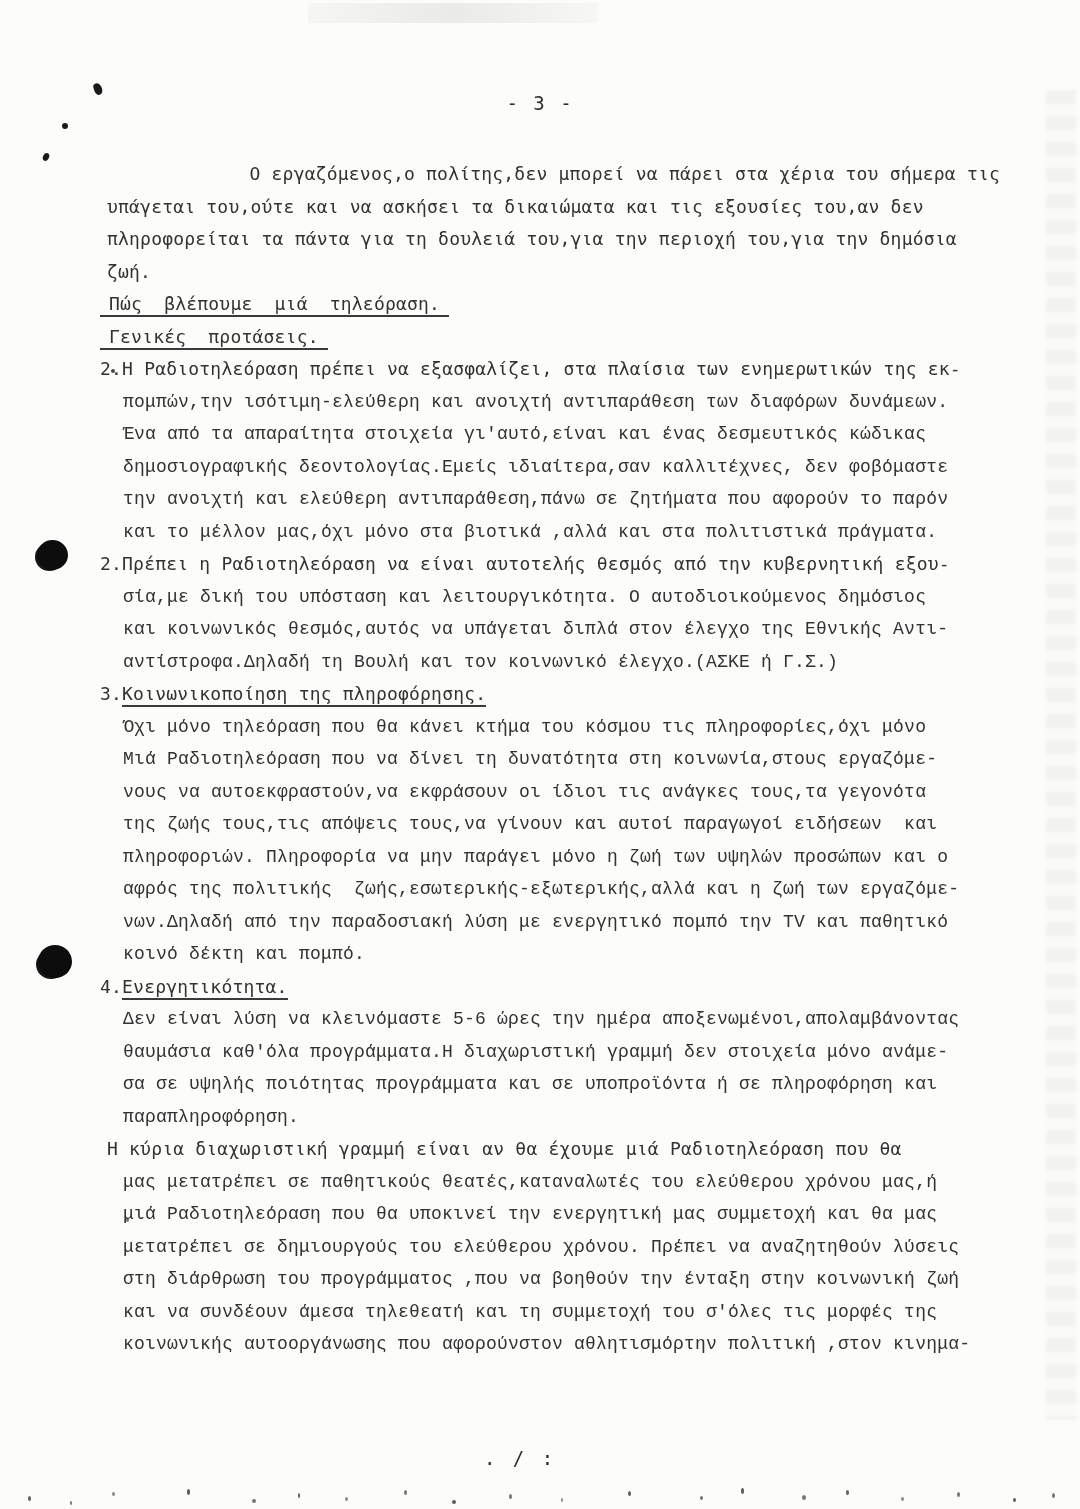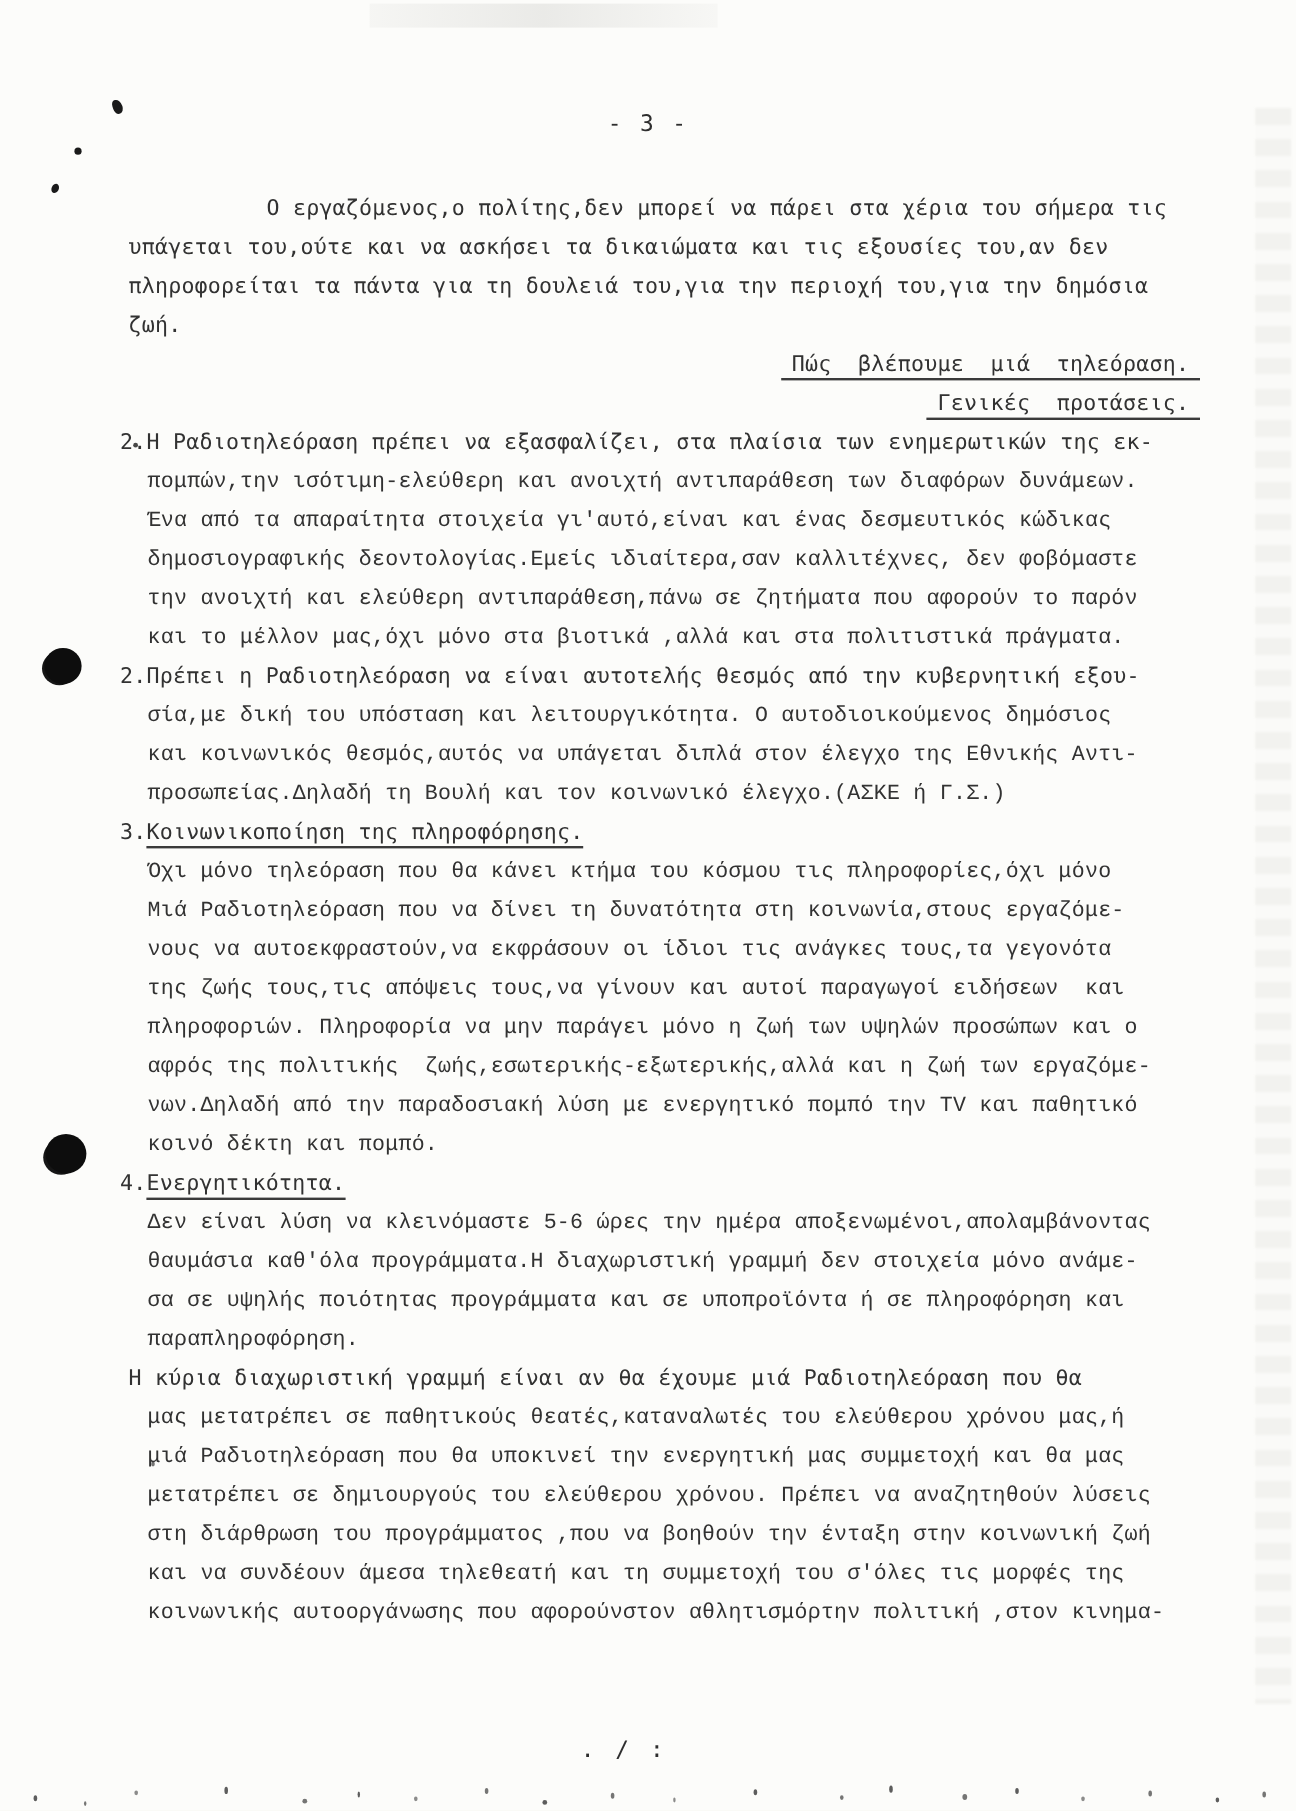--- a/index.html
+++ b/index.html
@@ -30,22 +30,22 @@
   .punch2{left:38px;top:945px;width:34px;height:33px;box-shadow:-4px 3px 0 -2px #161616;}
   .speck{position:absolute;background:#1a1a1a;border-radius:50%;}
   
   .textblock{
     position:absolute;left:100px;top:158px;width:900px;
     font-size:18px;letter-spacing:0.2px;
   }
   .line{
     height:32.5px;line-height:32.5px;white-space:pre;
   }
-  .center{text-align:right;}
-  .ind-first{padding-left:122px;}
+  .center{text-align:left;}
+  .ind-first{padding-left:122px;text-align:right;}
   .ind-cont{padding-left:7px;}
   .ind-body{padding-left:23px;font-family:Liberation Mono, monospace;}
   .u{border-bottom:2px solid #3a3a3a;padding-bottom:1px;}
   .hpad{padding-left:9px;padding-right:9px;}
   .page-number{
     position:absolute;top:92px;left:0;width:1080px;text-align:center;
     font-size:19px;letter-spacing:2px;color:#2e2e2e;
   }
   .footer-mark{
     position:absolute;top:1447px;left:0;width:1040px;text-align:center;
@@ -84,21 +84,21 @@
     <div class="line">2.Η Ραδιοτηλεόραση πρέπει να εξασφαλίζει, στα πλαίσια των ενημερωτικών της εκ-</div>
     <div class="line ind-body">πομπών,την ισότιμη-ελεύθερη και ανοιχτή αντιπαράθεση των διαφόρων δυνάμεων.</div>
     <div class="line ind-body">Ένα από τα απαραίτητα στοιχεία γι'αυτό,είναι και ένας δεσμευτικός κώδικας</div>
     <div class="line ind-body">δημοσιογραφικής δεοντολογίας.Εμείς ιδιαίτερα,σαν καλλιτέχνες, δεν φοβόμαστε</div>
     <div class="line ind-body">την ανοιχτή και ελεύθερη αντιπαράθεση,πάνω σε ζητήματα που αφορούν το παρόν</div>
     <div class="line ind-body">και το μέλλον μας,όχι μόνο στα βιοτικά ,αλλά και στα πολιτιστικά πράγματα.</div>
 
     <div class="line">2.Πρέπει η Ραδιοτηλεόραση να είναι αυτοτελής θεσμός από την κυβερνητική εξου-</div>
     <div class="line ind-body">σία,με δική του υπόσταση και λειτουργικότητα. Ο αυτοδιοικούμενος δημόσιος</div>
     <div class="line ind-body">και κοινωνικός θεσμός,αυτός να υπάγεται διπλά στον έλεγχο της Εθνικής Αντι-</div>
-    <div class="line ind-body">προσωπείας.Δηλαδή τη Βουλή και τον κοινωνικό έλεγχο.(ΑΣΚΕ ή Γ.Σ.)</div>
+    <div class="line ind-body">αντίστροφα.Δηλαδή τη Βουλή και τον κοινωνικό έλεγχο.(ΑΣΚΕ ή Γ.Σ.)</div>
 
     <div class="line"><span>3.</span><span class="u">Κοινωνικοποίηση της πληροφόρησης.</span></div>
     <div class="line ind-body">Όχι μόνο τηλεόραση που θα κάνει κτήμα του κόσμου τις πληροφορίες,όχι μόνο</div>
     <div class="line ind-body">Μιά Ραδιοτηλεόραση που να δίνει τη δυνατότητα στη κοινωνία,στους εργαζόμε-</div>
     <div class="line ind-body">νους να αυτοεκφραστούν,να εκφράσουν οι ίδιοι τις ανάγκες τους,τα γεγονότα</div>
     <div class="line ind-body">της ζωής τους,τις απόψεις τους,να γίνουν και αυτοί παραγωγοί ειδήσεων  και</div>
     <div class="line ind-body">πληροφοριών. Πληροφορία να μην παράγει μόνο η ζωή των υψηλών προσώπων και ο</div>
     <div class="line ind-body">αφρός της πολιτικής  ζωής,εσωτερικής-εξωτερικής,αλλά και η ζωή των εργαζόμε-</div>
     <div class="line ind-body">νων.Δηλαδή από την παραδοσιακή λύση με ενεργητικό πομπό την TV και παθητικό</div>
     <div class="line ind-body">κοινό δέκτη και πομπό.</div>

